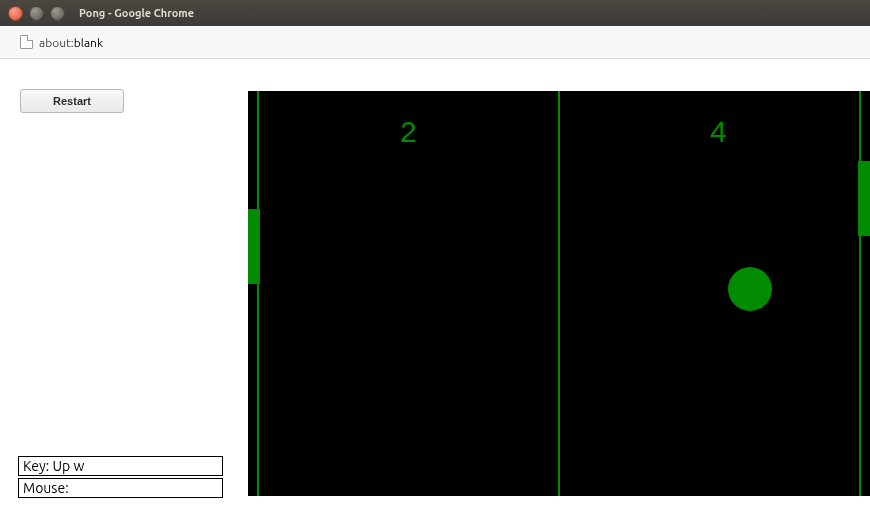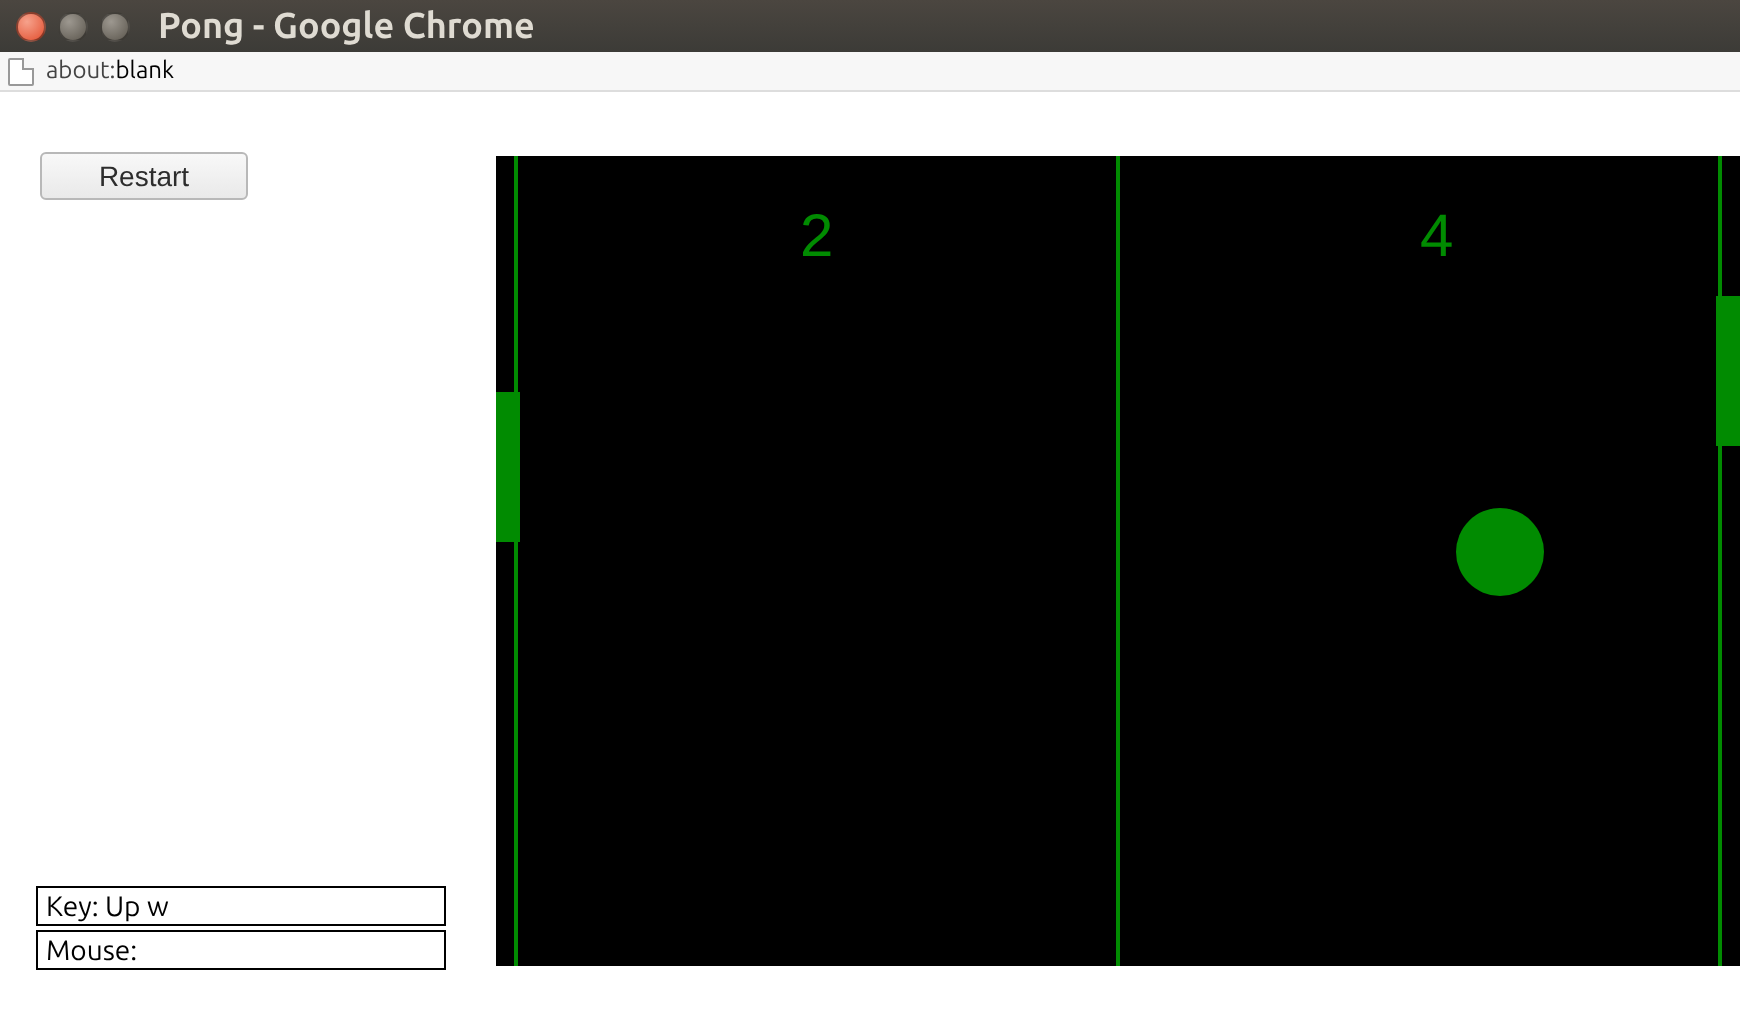--- a/index.html
+++ b/index.html
@@ -13,44 +13,44 @@
 
   
   .titlebar {
     height: 26px;
     background: linear-gradient(to bottom, #4b4640 0%, #3c3b37 100%);
     display: flex;
     align-items: center;
     padding-left: 8px;
     gap: 6px;
     color: #dfdbd2;
-    font-size: 18px;
+    font-size: 11px;
     font-weight: bold;
   }
   .wbtn {
     width: 15px; height: 15px;
     border-radius: 50%;
     display: inline-block;
     border: 1px solid rgba(0,0,0,0.4);
   }
   .wbtn.close    { background: radial-gradient(circle at 35% 30%, #f6a28c, #e24f2f); }
   .wbtn.minimize { background: radial-gradient(circle at 35% 30%, #9d9890, #5b564d); }
   .wbtn.maximize { background: radial-gradient(circle at 35% 30%, #9d9890, #5b564d); }
   .titlebar .title { margin-left: 8px; }
 
   
   .urlbar {
-    height: 20px;
+    height: 33px;
     background: #f7f7f7;
     border-bottom: 1px solid #ddd;
     font-size: 12px;
     color: #333;
     display: flex;
     align-items: center;
-    padding-left: 4px;
+    padding-left: 20px;
     gap: 6px;
   }
   .urlbar .page-icon {
     width: 13px; height: 14px;
     border: 1px solid #999;
     border-radius: 1px;
     position: relative;
     background: #fff;
   }
   .urlbar .page-icon::after {
@@ -75,22 +75,23 @@
 
   
   .restart-btn {
     position: absolute;
     left: 20px; top: 30px;
     width: 104px; height: 24px;
     background: linear-gradient(to bottom, #f8f8f8, #e9e9e9);
     border: 1px solid #b8b8b8;
     border-radius: 3px;
     color: #2d2d2d;
-    font-size: 14px;
+    font-size: 11px;
     cursor: pointer;
+    font-weight: bold;
   }
 
   
   .status-box {
     position: absolute;
     left: 18px;
     width: 205px;
     height: 20px;
     border: 1px solid #000;
     background: #fff;

